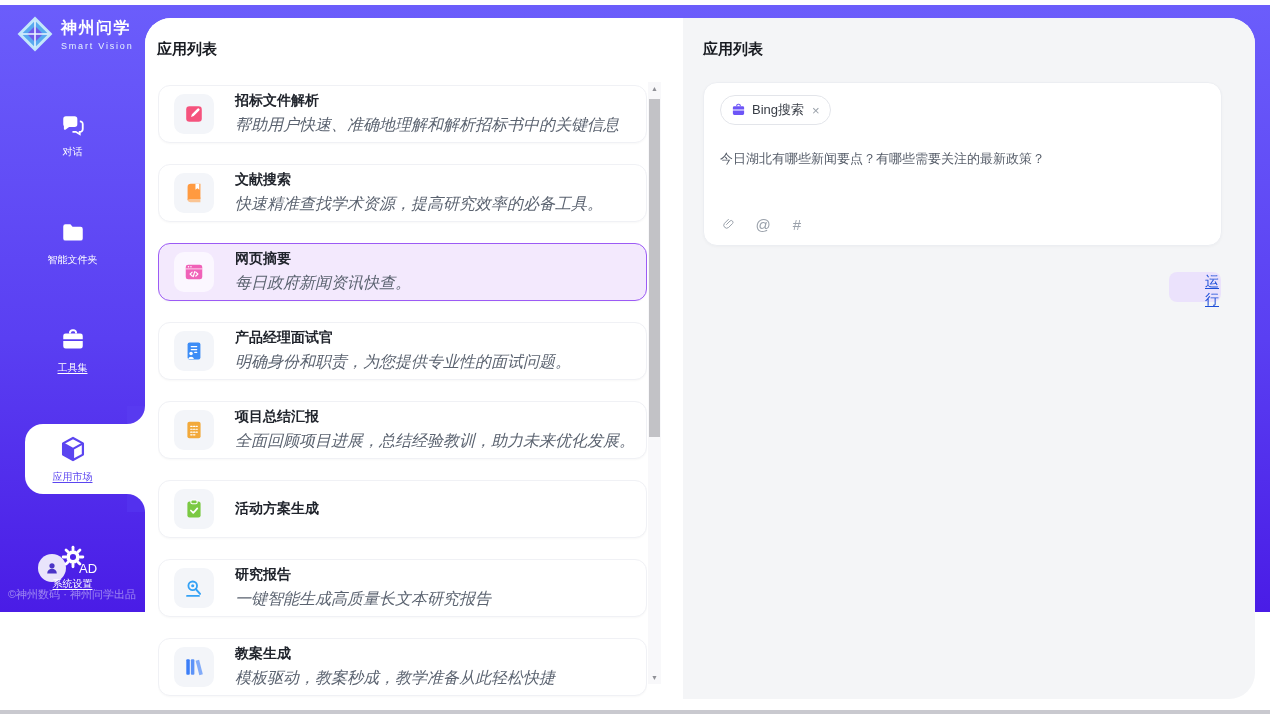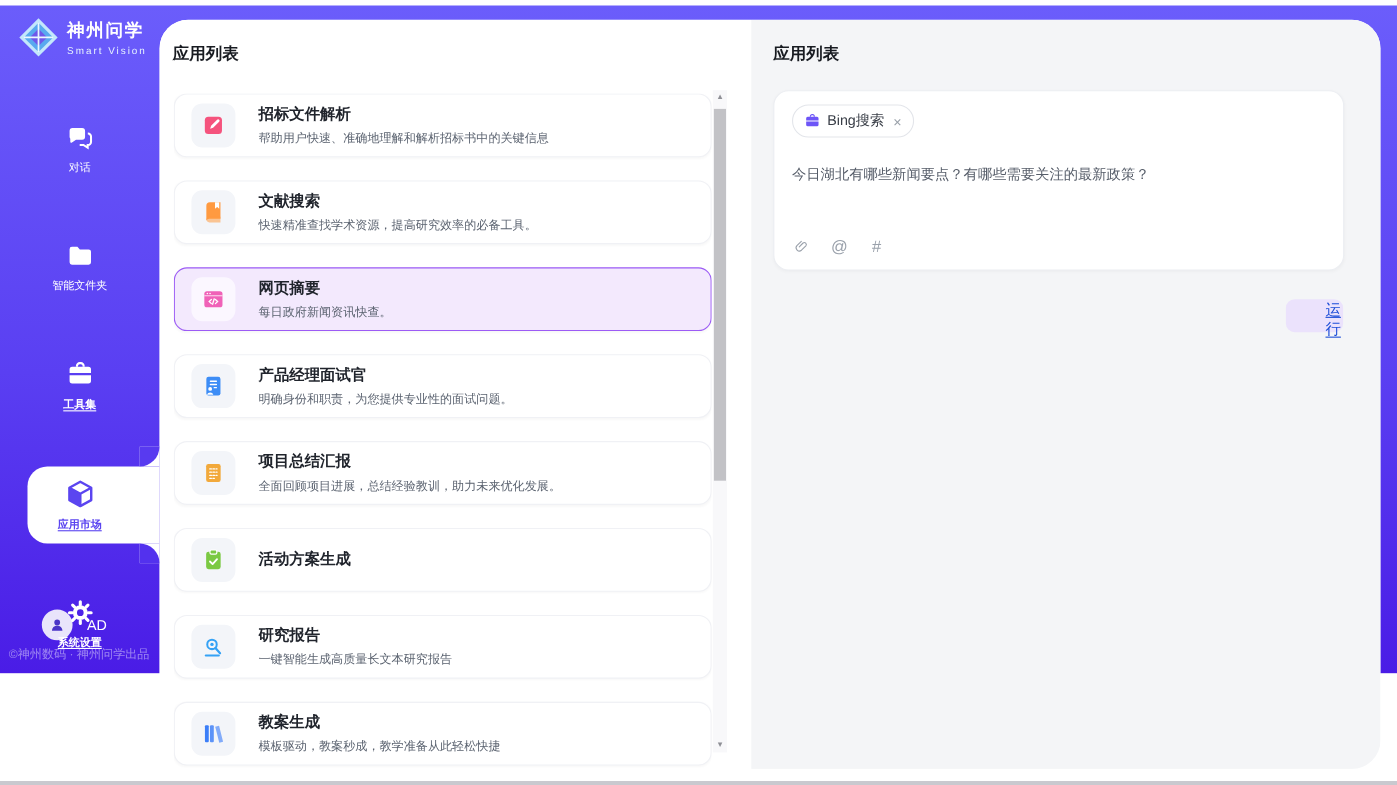--- a/index.html
+++ b/index.html
@@ -14,21 +14,21 @@
   .logo-mark svg{width:38px;height:38px;display:block;}
   .brand-name{color:#fff;font-size:16px;font-weight:700;letter-spacing:1.5px;white-space:nowrap;}
   .brand-sub{color:#e6f3fe;font-size:9px;letter-spacing:1.8px;margin-top:2px;white-space:nowrap;}
   .nav{position:absolute;top:76px;left:0;width:145px;}
   .nav-item{position:relative;height:108px;display:flex;flex-direction:column;align-items:center;justify-content:center;gap:7px;cursor:pointer;}
   .nav-icon{position:relative;z-index:2;width:26px;height:26px;}
   .nav-icon svg{width:26px;height:26px;display:block;}
   .nav-item.active .nav-icon{width:28px;height:28px;}
   .nav-item.active .nav-icon svg{width:28px;height:28px;}
   .nav-label{position:relative;z-index:2;color:#fff;font-size:10px;}
-  .nav-label.u{text-decoration:underline;text-underline-offset:2px;font-weight:bold;}
+  .nav-label.u{text-decoration:underline;text-underline-offset:2px;}
   .nav-item.active .nav-label{color:#5b45f0;}
   .tab-bg{position:absolute;left:25px;right:0;top:50%;height:70px;transform:translateY(-50%);
           background:#fff;border-radius:18px 0 0 18px;z-index:1;}
   .fillet{position:absolute;right:0;width:18px;height:18px;background:#fff;}
   .f-top{top:-18px;} .f-top::after{content:'';position:absolute;inset:0;background:#583af0;border-bottom-right-radius:18px;}
   .f-bot{bottom:-18px;} .f-bot::after{content:'';position:absolute;inset:0;background:#5331ee;border-top-right-radius:18px;}
   .user{position:absolute;left:38px;bottom:30px;display:flex;align-items:center;gap:13px;cursor:pointer;}
   .avatar{width:28px;height:28px;border-radius:50%;background:#e9e4fb;display:flex;align-items:center;justify-content:center;}
   .avatar svg{width:16px;height:16px;display:block;}
   .user-initials{color:#fff;font-size:13px;}
@@ -40,21 +40,21 @@
   .panel-title{position:absolute;left:12px;top:22px;margin:0;font-size:15px;font-weight:700;color:#181b21;}
   .apps{position:absolute;left:13px;top:67px;width:489px;bottom:0;overflow:hidden;}
   .app-card{display:flex;align-items:center;gap:21px;height:58px;box-sizing:border-box;
             border:1px solid #f0f1f5;border-radius:12px;padding-left:15px;margin-bottom:21px;background:#fff;
             box-shadow:0 1px 2px rgba(20,20,40,.03);cursor:pointer;}
   .app-card.selected{background:#f3e9fd;border:1px solid #9c5bf5;}
   .app-icon-box{width:40px;height:40px;border-radius:10px;background:#f3f5f9;display:flex;align-items:center;justify-content:center;flex:none;}
   .app-card.selected .app-icon-box{background:#fbf7ff;}
   .app-icon-box svg{width:22px;height:22px;display:block;}
   .app-name{font-size:14px;font-weight:700;color:#20242c;}
-  .app-desc{font-size:11px;color:#5b6370;margin-top:5px;}
+  .app-desc{font-size:16px;color:#5b6370;margin-top:5px;font-style:italic;}
 
   .scrollbar{position:absolute;left:503px;top:64px;width:13px;height:602px;background:#f8f8fa;cursor:default;}
   .sb-up,.sb-down{position:absolute;left:0;width:13px;text-align:center;font-size:7px;color:#8f9096;cursor:pointer;}
   .sb-up{top:3px}.sb-down{bottom:3px}
   .sb-thumb{position:absolute;left:1px;top:17px;width:11px;height:338px;background:#c2c2c6;cursor:grab;}
 
   
   .detail-panel{position:absolute;left:538px;top:0;right:0;height:100%;background:#f4f5f7;}
   .detail-title{position:absolute;left:20px;top:22px;margin:0;font-size:15px;font-weight:700;color:#181b21;}
   .prompt-card{position:absolute;left:20px;top:64px;width:519px;height:164px;box-sizing:border-box;

